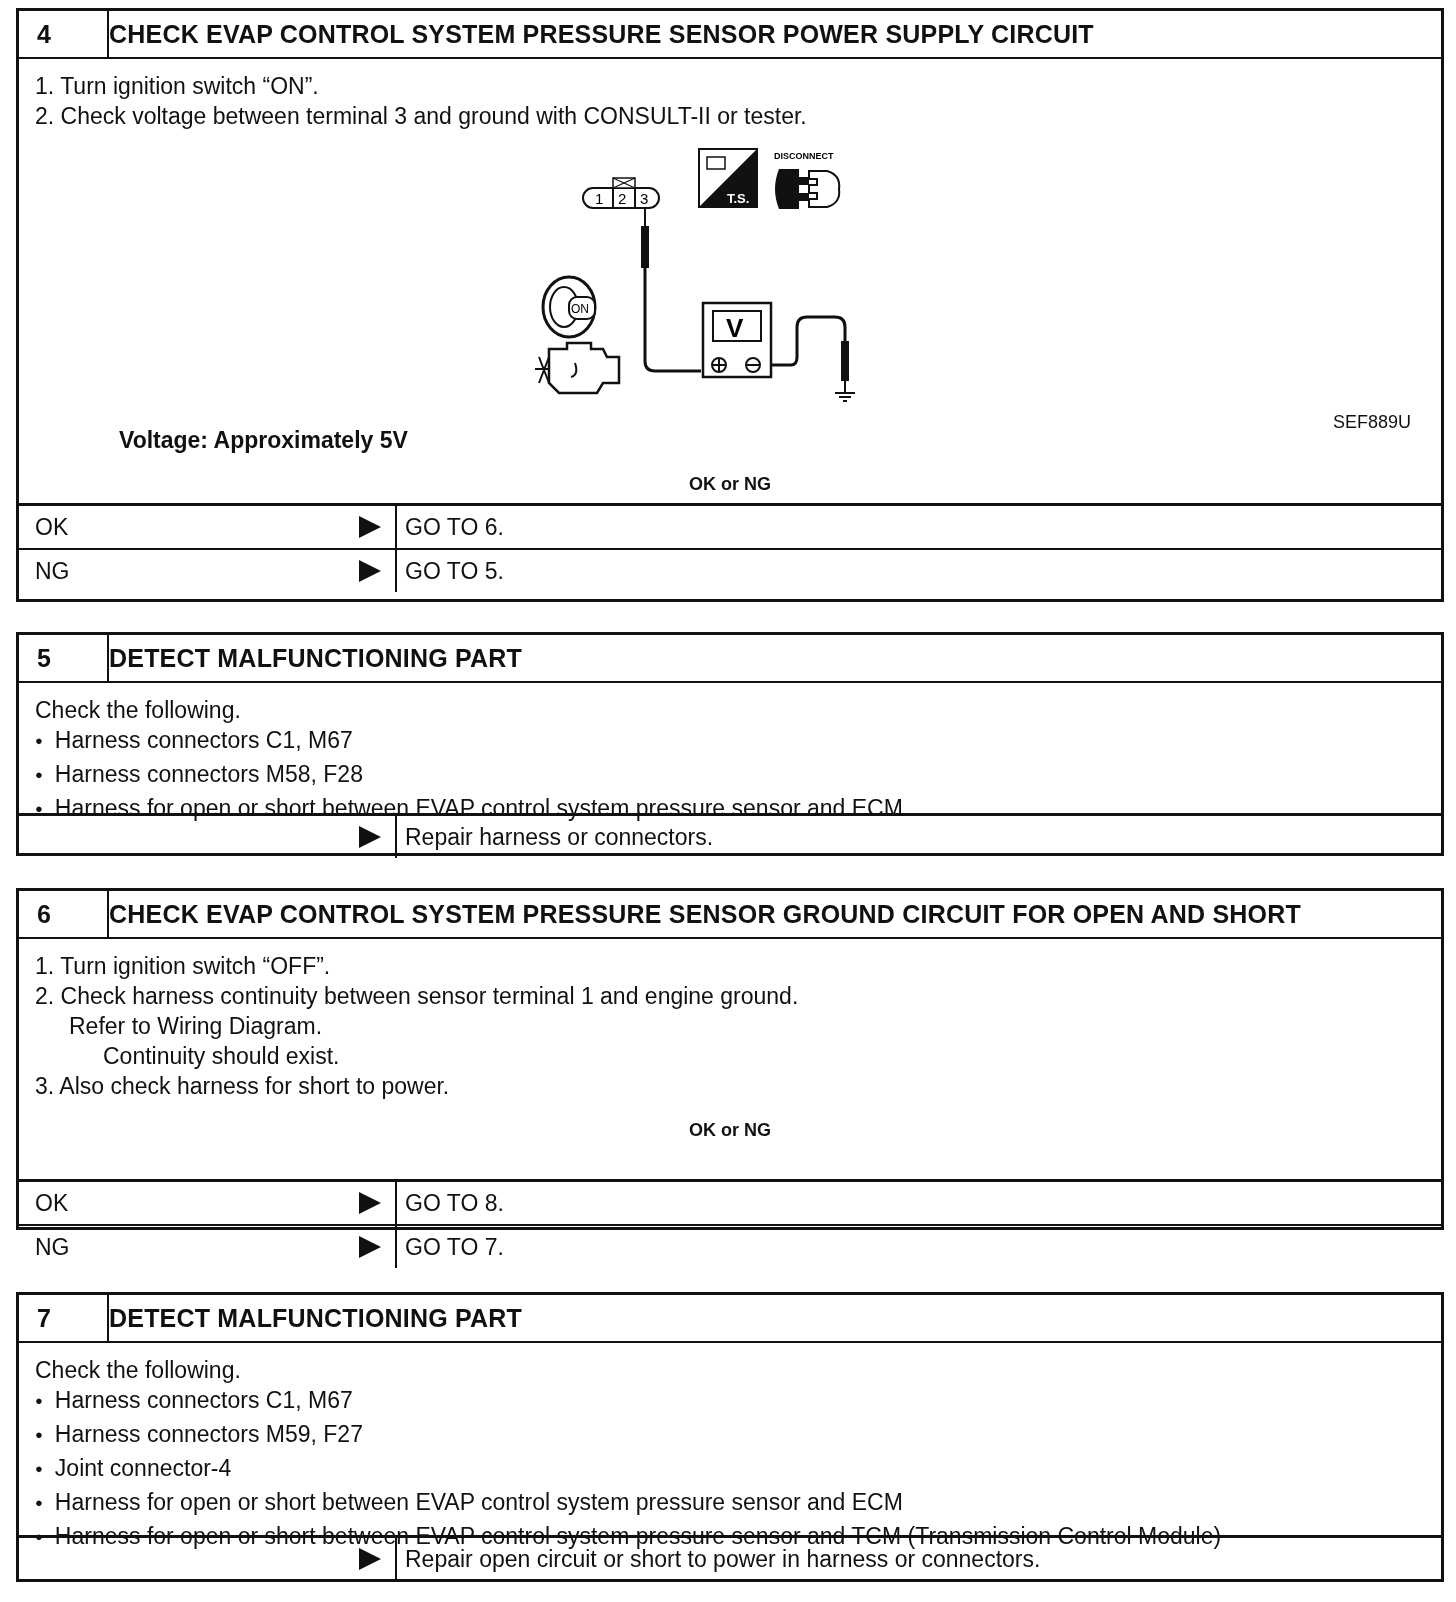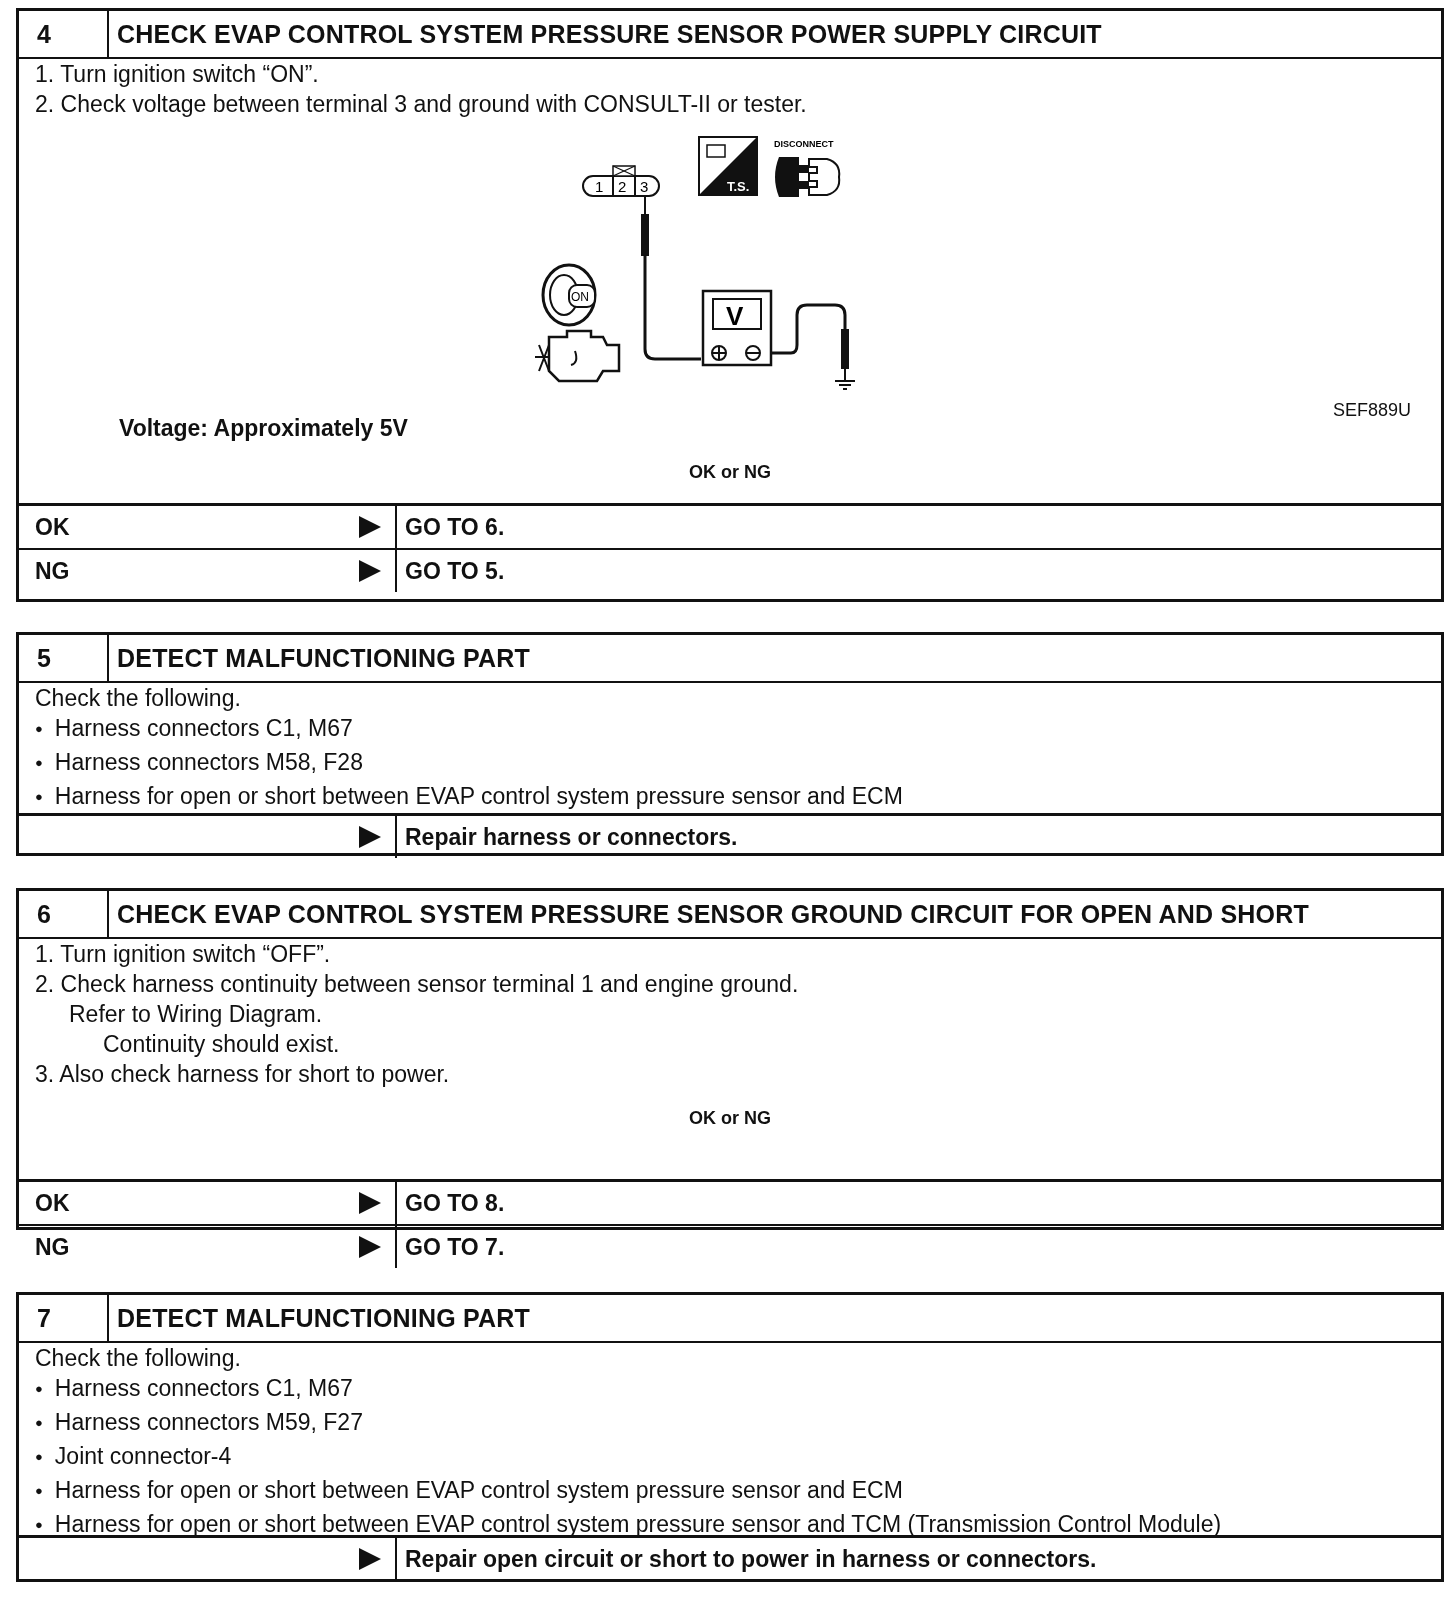--- a/index.html
+++ b/index.html
@@ -12,30 +12,30 @@
     border: 3px solid #111; box-sizing: border-box; background: #fff;
   }
   .hdr {
     display: flex; height: 46px; border-bottom: 2px solid #111;
     font-weight: bold; font-size: 25px; align-items: stretch;
   }
   .hdr .num {
     width: 90px; border-right: 2px solid #111; display: flex; align-items: center;
     padding-left: 18px; box-sizing: border-box;
   }
-  .hdr .title { display: flex; align-items: center; padding-left: 8px; letter-spacing: 0.2px; }
-  .body { padding: 0 16px 0 16px; font-size: 23px; line-height: 30px; position: relative; }
+  .hdr .title { display: flex; align-items: center; letter-spacing: 0.2px; }
+  .body { padding: 12px 16px 0 16px; font-size: 23px; line-height: 30px; position: relative; }
   .line { white-space: nowrap; }
   .indent1 { padding-left: 34px; }
   .indent2 { padding-left: 68px; font-weight: normal; }
   .bullet::before { content: "\25CF"; font-size: 13px; margin-right: 12px; position: relative; top: -3px; }
   .bold { font-weight: bold; }
   .okng { text-align: center; font-weight: bold; font-size: 18px; }
   .row {
-    display: flex; border-top: 2px solid #111; height: 42px; font-size: 23px; font-weight: bold;
+    display: flex; border-top: 2px solid #111; height: 42px; font-size: 23px;
   }
   .row.first { border-top-width: 3px; }
   .row .lbl {
     width: 378px; border-right: 2px solid #111; box-sizing: border-box;
     display: flex; align-items: center; justify-content: space-between; padding: 0 14px 0 16px;
   }
   .row .act { display: flex; align-items: center; padding-left: 8px; }
   .arrow {
     width: 0; height: 0; border-top: 11px solid transparent; border-bottom: 11px solid transparent;
     border-left: 22px solid #111; display: inline-block;

